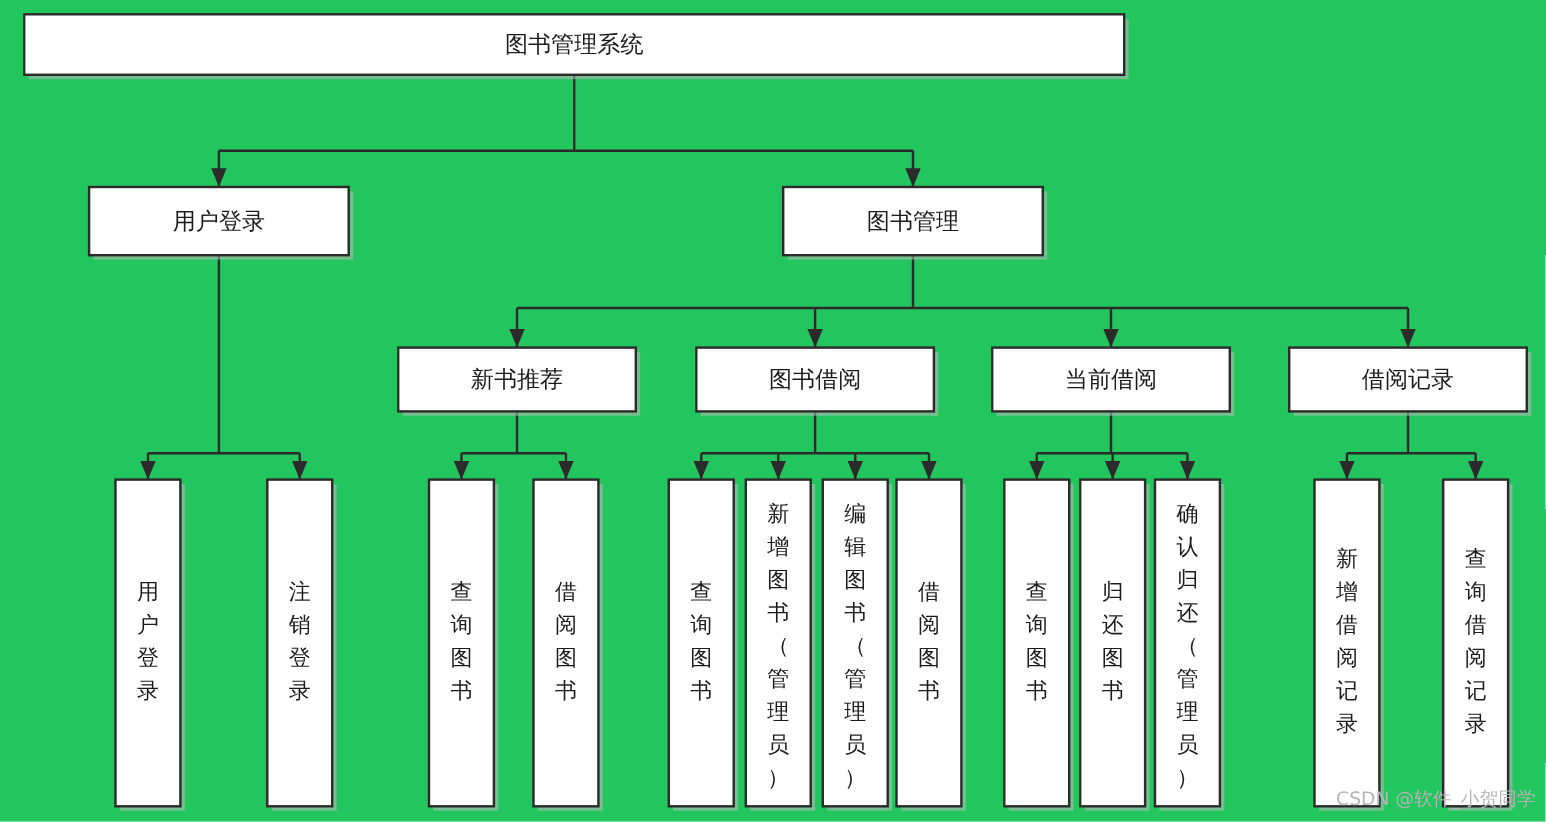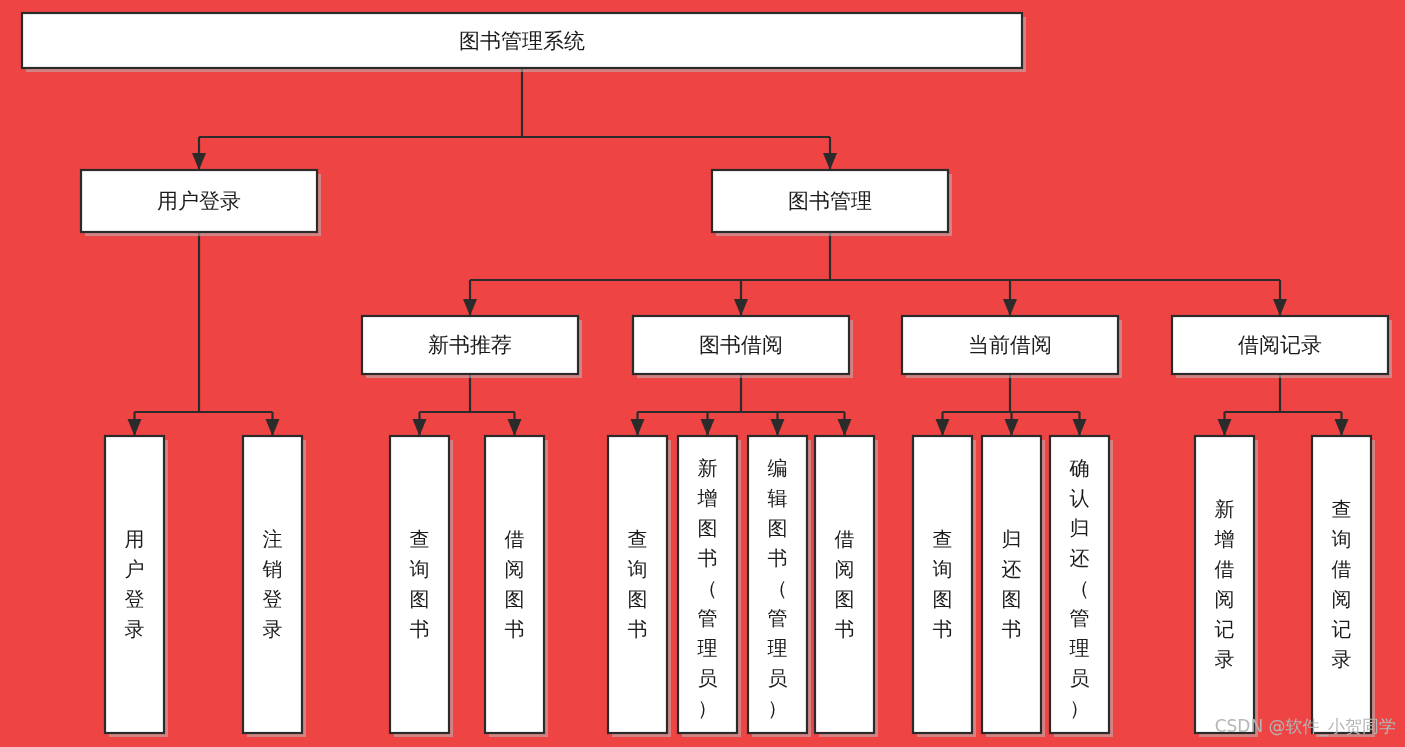--- a/index.html
+++ b/index.html
@@ -11,21 +11,21 @@
   body {
     width: 1405px;
     height: 747px;
     overflow: hidden;
     font-family: "DejaVu Sans", "Liberation Sans", sans-serif;
   }
   #diagram-root {
     position: relative;
     width: 1405px;
     height: 747px;
-    background: #ef4444;
+    background: #22c55e;
   }
   svg#flowchart {
     position: absolute;
     left: 0;
     top: 0;
     width: 1405px;
     height: 747px;
     display: block;
   }
   .node-box {

